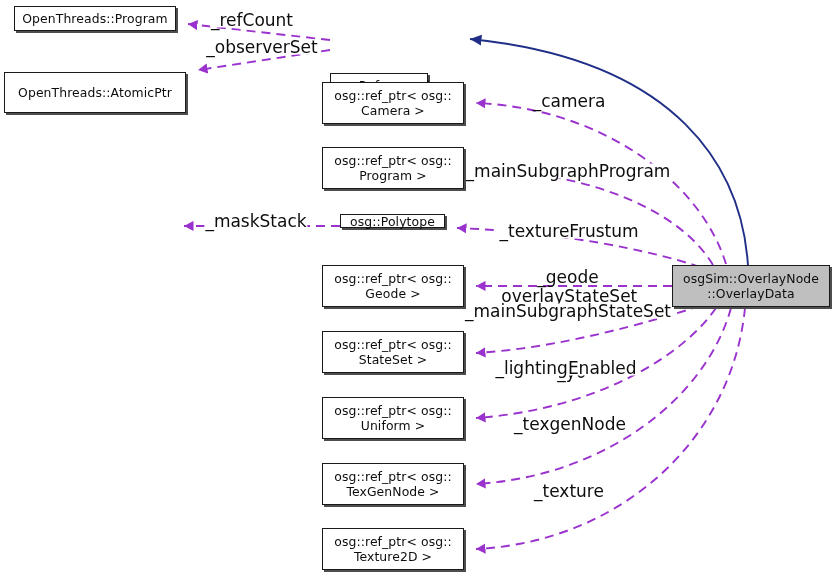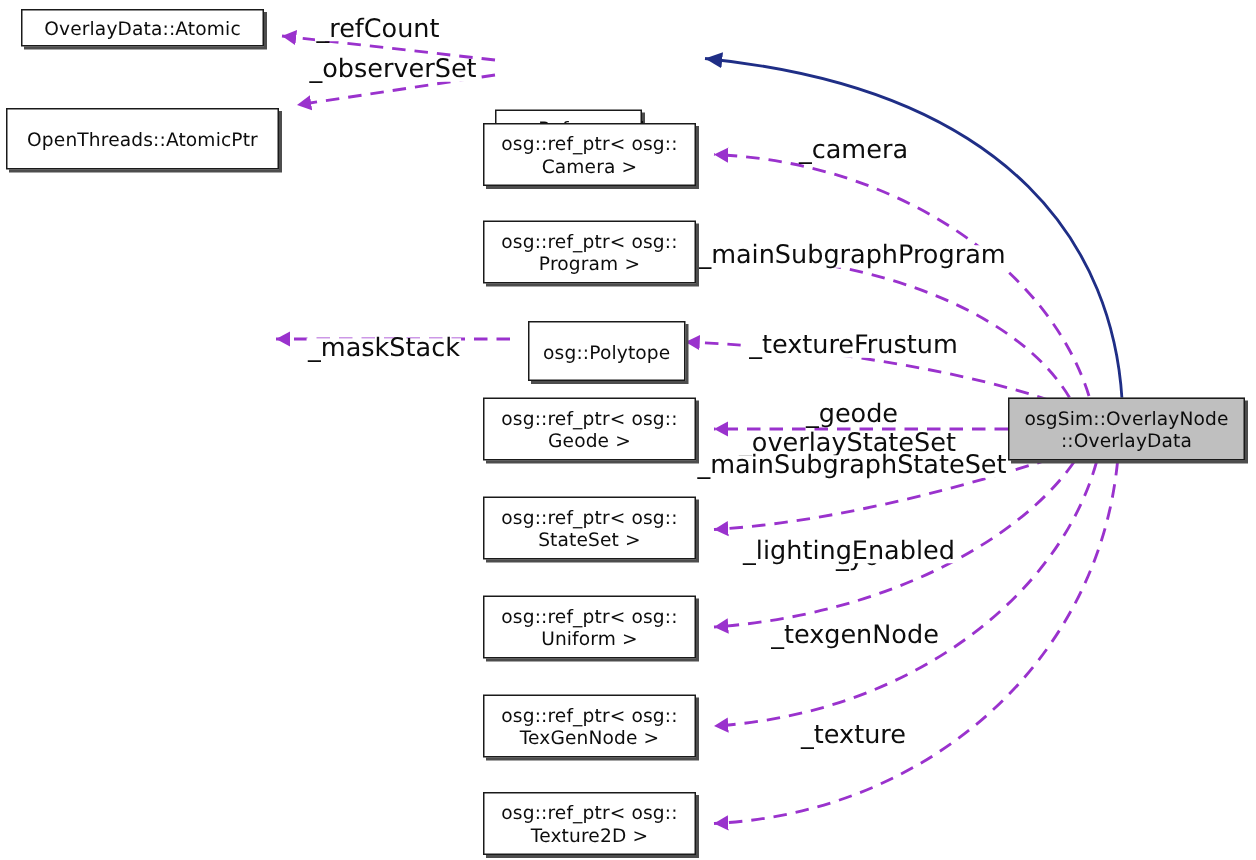--- a/index.html
+++ b/index.html
@@ -89,21 +89,21 @@
     <path d="M 700 306 C 650 322 560 348 476 353" fill="none" stroke="#9a32cd" stroke-width="1.9" stroke-dasharray="9,6" marker-end="url(#arrow-usage)"></path>
 
     <path d="M 716 308 C 680 360 590 410 476 418" fill="none" stroke="#9a32cd" stroke-width="1.9" stroke-dasharray="9,6" marker-end="url(#arrow-usage)"></path>
 
     <path d="M 731 308 C 706 398 606 476 476 484" fill="none" stroke="#9a32cd" stroke-width="1.9" stroke-dasharray="9,6" marker-end="url(#arrow-usage)"></path>
 
     <path d="M 745 308 C 732 440 620 542 476 549" fill="none" stroke="#9a32cd" stroke-width="1.9" stroke-dasharray="9,6" marker-end="url(#arrow-usage)"></path>
   </svg>
 
   <div class="node" style="left:14px; top:6px; width:162px; height:25px;">
-    <span>OverlayData::Atomic</span>
+    <span>OpenThreads::Program</span>
   </div>
 
   <div class="node" style="left:4px; top:72px; width:182px; height:41px;">
     <span>OpenThreads::AtomicPtr</span>
   </div>
 
   <div class="node" style="left:330px; top:31px; width:98px; height:25px;margin-top:42px;">
     <span>osg::Referenced</span>
   </div>
 
@@ -111,21 +111,21 @@
     <span>osg::ref_ptr&lt; osg::
 Camera &gt;</span>
   </div>
 
   <div class="node" style="left:322px; top:147px; width:142px; height:42px;">
     <span>osg::ref_ptr&lt; osg::
 Program &gt;</span>
   </div>
 
 
-  <div class="node" style="left:352px; top:214px; width:105px; height:40px;">
+  <div class="node" style="left:340px; top:214px; width:105px; height:14px;">
     <span>osg::Polytope</span>
   </div>
 
   <div class="node" style="left:322px; top:265px; width:142px; height:42px;">
     <span>osg::ref_ptr&lt; osg::
 Geode &gt;</span>
   </div>
 
   <div class="node" style="left:322px; top:331px; width:142px; height:42px;">
     <span>osg::ref_ptr&lt; osg::
@@ -153,21 +153,21 @@
   </div>
 
   <div class="edge-label" style="left:252px; top:20px;">_refCount</div>
 
   <div class="edge-label" style="left:262px; top:47px;">_observerSet</div>
 
   <div class="edge-label" style="left:569px; top:101px;">_camera</div>
 
   <div class="edge-label" style="left:568px; top:171px;">_mainSubgraphProgram</div>
 
-  <div class="edge-label" style="left:256px; top:221px;margin-top:12px;">_maskStack</div>
+  <div class="edge-label" style="left:256px; top:221px;">_maskStack</div>
 
   <div class="edge-label" style="left:569px; top:231px;">_textureFrustum</div>
 
   <div class="edge-label" style="left:568px; top:277px;">_geode</div>
 
   <div class="edge-label" style="left:565px; top:296px;">_overlayStateSet</div>
 
   <div class="edge-label" style="left:568px; top:311px;">_mainSubgraphStateSet</div>
 
   <div class="edge-label" style="left:572px; top:372px;">_y0</div>

